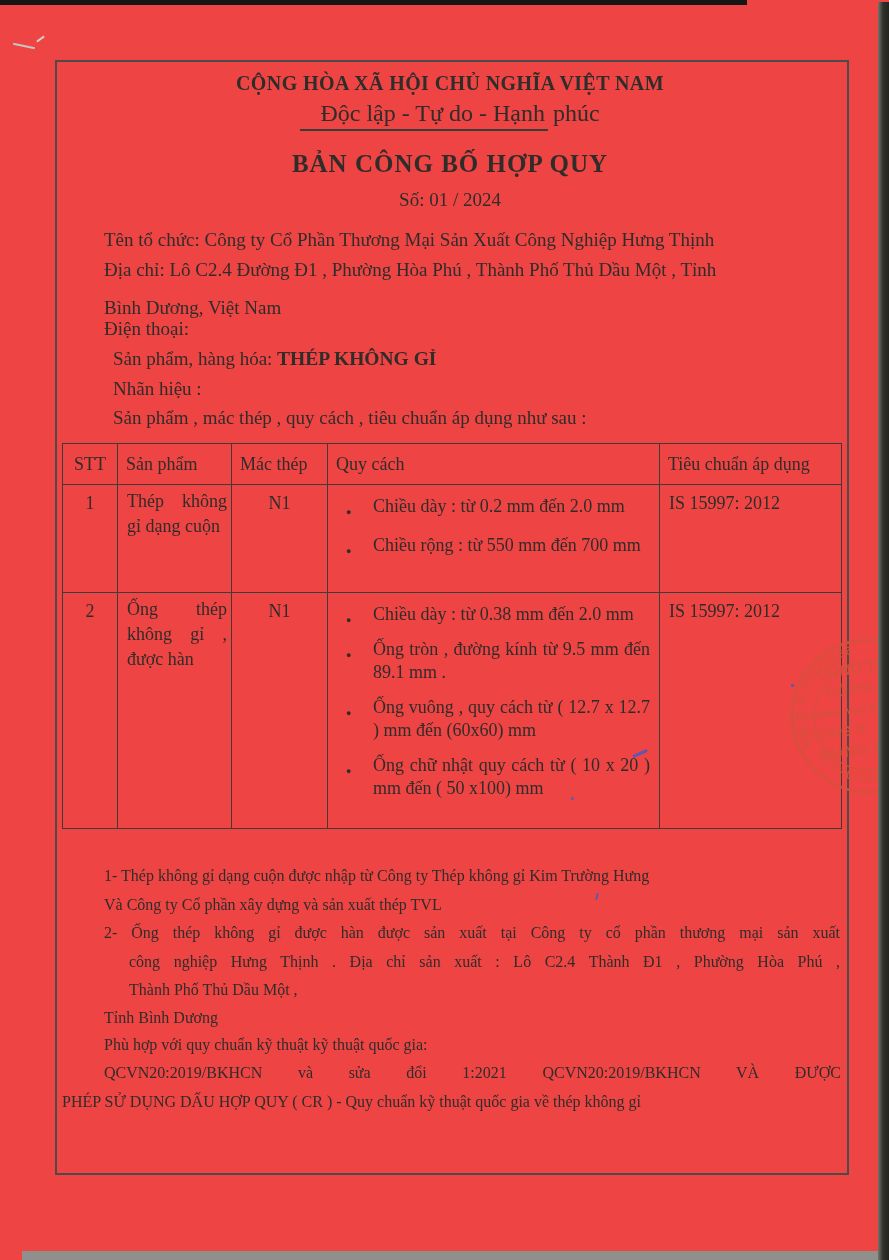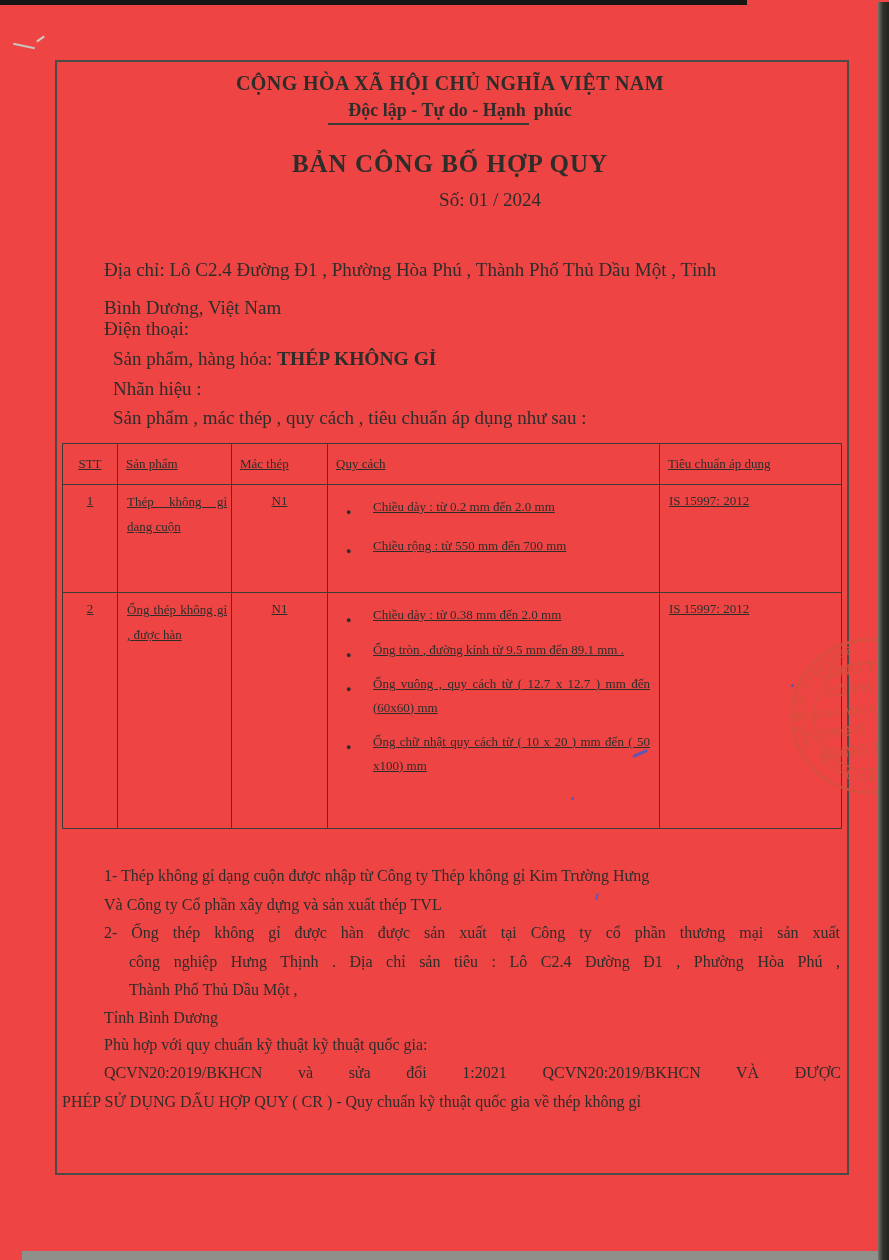--- a/index.html
+++ b/index.html
@@ -15,39 +15,39 @@
                  background:linear-gradient(to right,#75756e,#31312c 45%,#24241f); z-index:8; }
   .scan-bottom { position:absolute; left:22px; top:1251px; width:867px; height:9px; background:#8f8f8b; z-index:7; }
   .pencil-a { position:absolute; left:13px; top:45px; width:22px; height:2px; background:#c6c6c0; transform:rotate(12deg); }
   .pencil-b { position:absolute; left:36px; top:38px; width:9px;  height:2px; background:#cdcdc7; transform:rotate(-35deg); }
   
   .frame { position:absolute; left:55px; top:60px; width:790px; height:1111px;
            border:2px solid #4b4b47; z-index:1; }
   
   .c-line { position:absolute; left:55px; width:790px; text-align:center; z-index:2; }
   .nat-title  { top:72px;  font-size:20px; font-weight:bold; letter-spacing:.4px; }
-  .motto      { top:100px; font-size:18px; font-weight:bold; }
+  .motto      { top:100px; font-size:24px; font-weight:normal; }
   .motto-u    { display:inline-block; border-bottom:2px solid #3a3a36; padding:0 3px 2px 20px; }
   .motto-tail { margin-left:5px; }
   .doc-title  { top:150px; font-size:25px; font-weight:bold; letter-spacing:1px; }
-  .doc-number { top:189px; font-size:19px;margin-left:40px; }
+  .doc-number { top:189px; font-size:19px; }
   
   .p-line { position:absolute; font-size:19px; line-height:24px; white-space:nowrap; z-index:2; }
   .org    { left:104px; top:228px; }
   .addr1  { left:104px; top:258px; }
   .addr2  { left:104px; top:296px; }
   .phone  { left:104px; top:317px; }
   .product{ left:113px; top:347px; }
   .product b { font-size:19.5px; }
   .brand  { left:113px; top:377px; }
   .intro  { left:113px; top:406px; }
   
   table.spec { position:absolute; left:62px; top:443px; width:779px;
                border-collapse:collapse; table-layout:fixed; z-index:2;
-               font-size:13px;text-decoration:underline; }
+               font-size:18px; }
   table.spec td { border:1.5px solid #3c3c38; vertical-align:top; overflow:hidden; }
   table.spec tr.hdr td { height:40px; vertical-align:middle; padding:0 0 0 8px; }
   td.c { text-align:center; padding-left:0 !important; }
   tr.r1 td { height:98px; }
   tr.r2 td { height:226px; }
   td.stt,td.mt { text-align:center; padding-top:8px; }
   td.sp { padding:4px 4px 0 9px; text-align:justify; line-height:25px; }
   td.tc { padding:8px 8px 0 9px; }
   ul.qlist { margin:0; padding:9px 8px 0 44px; list-style:none; }
   ul.qlist li { position:relative; text-align:justify; line-height:23.5px; margin-bottom:15px; }
@@ -93,20 +93,21 @@
 
   <div class="frame"></div>
 
   <div class="c-line nat-title">CỘNG HÒA XÃ HỘI CHỦ NGHĨA VIỆT NAM</div>
   <div class="c-line motto">
     <span class="motto-u">Độc lập - Tự do - Hạnh</span><span class="motto-tail">phúc</span>
   </div>
   <div class="c-line doc-title">BẢN CÔNG BỐ HỢP QUY</div>
   <div class="c-line doc-number">Số: 01 / 2024</div>
 
+  <div class="p-line org">Tên tổ chức: Công ty Cổ Phần Thương Mại Sản Xuất Công Nghiệp Hưng Thịnh</div>
   <div class="p-line addr1">Địa chỉ: Lô C2.4 Đường Đ1 , Phường Hòa Phú , Thành Phố Thủ Dầu Một , Tỉnh</div>
   <div class="p-line addr2">Bình Dương, Việt Nam</div>
   <div class="p-line phone">Điện thoại:</div>
   <div class="p-line product">
     <span>Sản phẩm, hàng hóa: </span><b>THÉP KHÔNG GỈ</b>
   </div>
   <div class="p-line brand">Nhãn hiệu :</div>
   <div class="p-line intro">Sản phẩm , mác thép , quy cách , tiêu chuẩn áp dụng như sau :</div>
 
   <table class="spec">
@@ -150,21 +151,21 @@
         </ul>
       </td>
       <td class="tc">IS 15997: 2012</td>
     </tr>
   </tbody>
     </table>
 
   <div class="note n1a">1- Thép không gỉ dạng cuộn được nhập từ Công ty Thép không gỉ Kim Trường Hưng</div>
   <div class="note n1b">Và Công ty Cổ phần xây dựng và sản xuất thép TVL</div>
   <div class="note n2a fj">2- Ống thép không gỉ được hàn được sản xuất tại Công ty cổ phần thương mại sản xuất</div>
-  <div class="note n2b fj">công nghiệp Hưng Thịnh . Địa chỉ sản tiêu : Lô C2.4 Đường Đ1 , Phường Hòa Phú ,</div>
+  <div class="note n2b fj">công nghiệp Hưng Thịnh . Địa chỉ sản xuất : Lô C2.4 Thành Đ1 , Phường Hòa Phú ,</div>
   <div class="note n2c">Thành Phố Thủ Dầu Một ,</div>
   <div class="note prov">Tỉnh Bình Dương</div>
   <div class="note cin">Phù hợp với quy chuẩn kỹ thuật kỹ thuật quốc gia:</div>
   <div class="note cl1 fj">QCVN20:2019/BKHCN và sửa đổi 1:2021 QCVN20:2019/BKHCN VÀ ĐƯỢC</div>
   <div class="note cl2">PHÉP SỬ DỤNG DẤU HỢP QUY ( CR ) -  Quy chuẩn kỹ thuật quốc gia về thép không gỉ</div>
 
   <svg class="stamp" width="119" height="220" viewBox="0 0 119 220">
     <defs>
       <path id="arcTop" d="M 40 135 A 64 64 0 1 1 159.8 91.4"></path>
       <path id="arcBot" d="M 39.7 139 A 66 66 0 0 0 150 148.6"></path>

